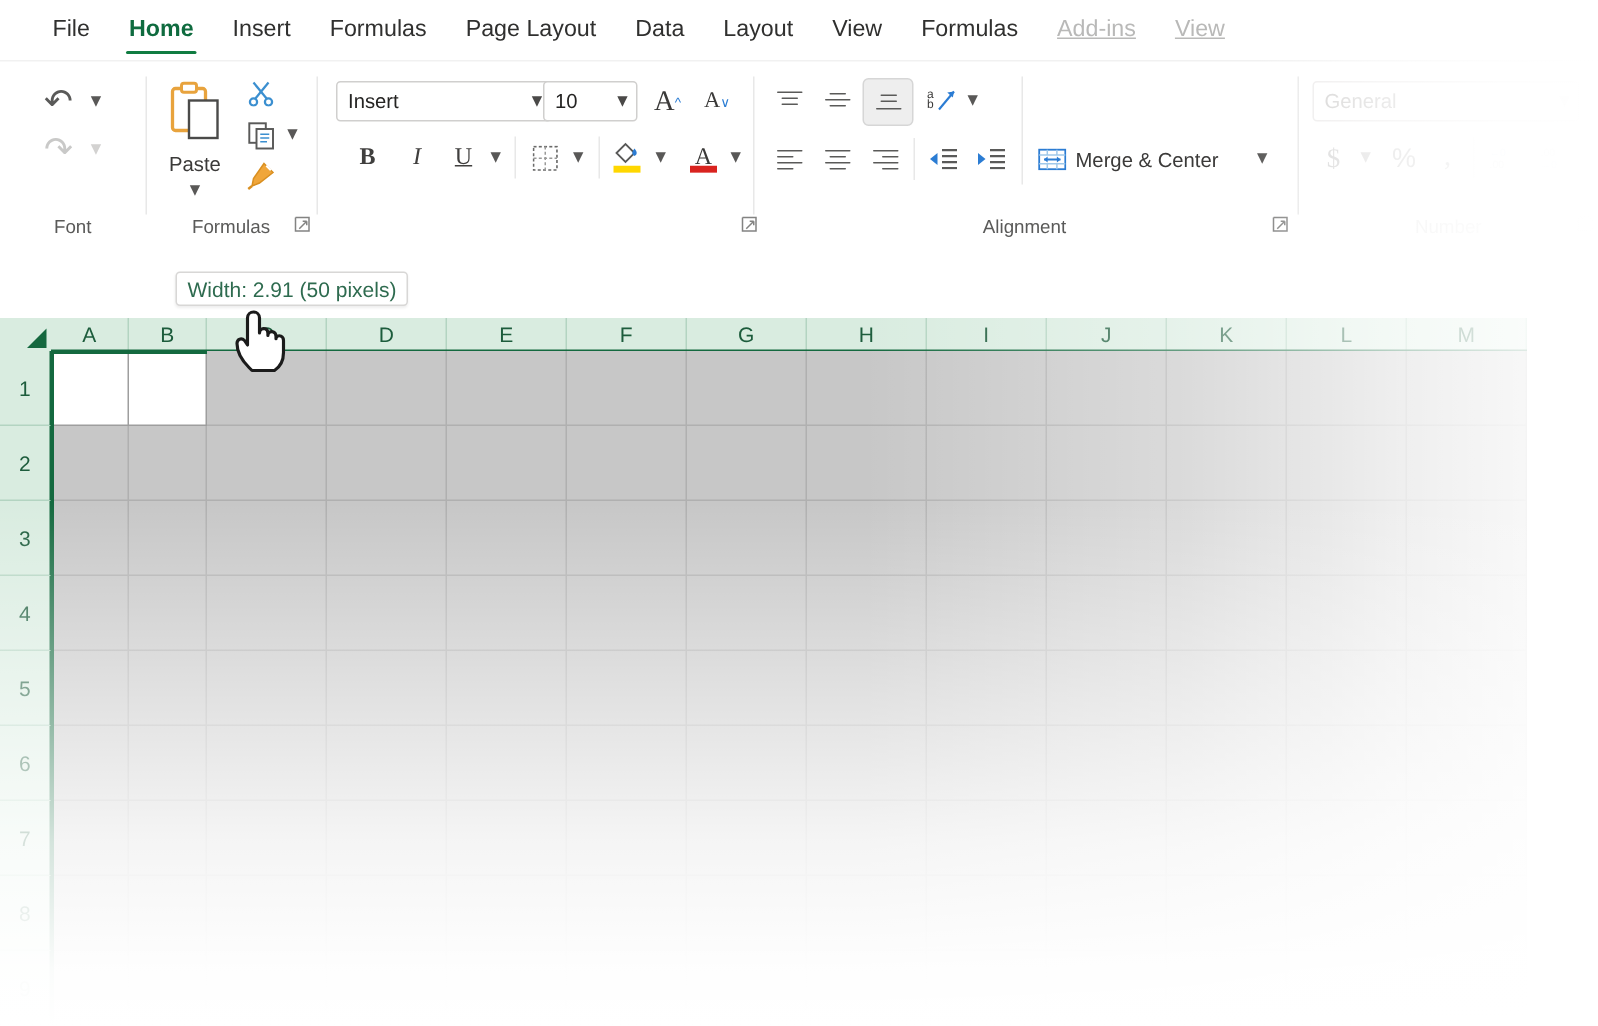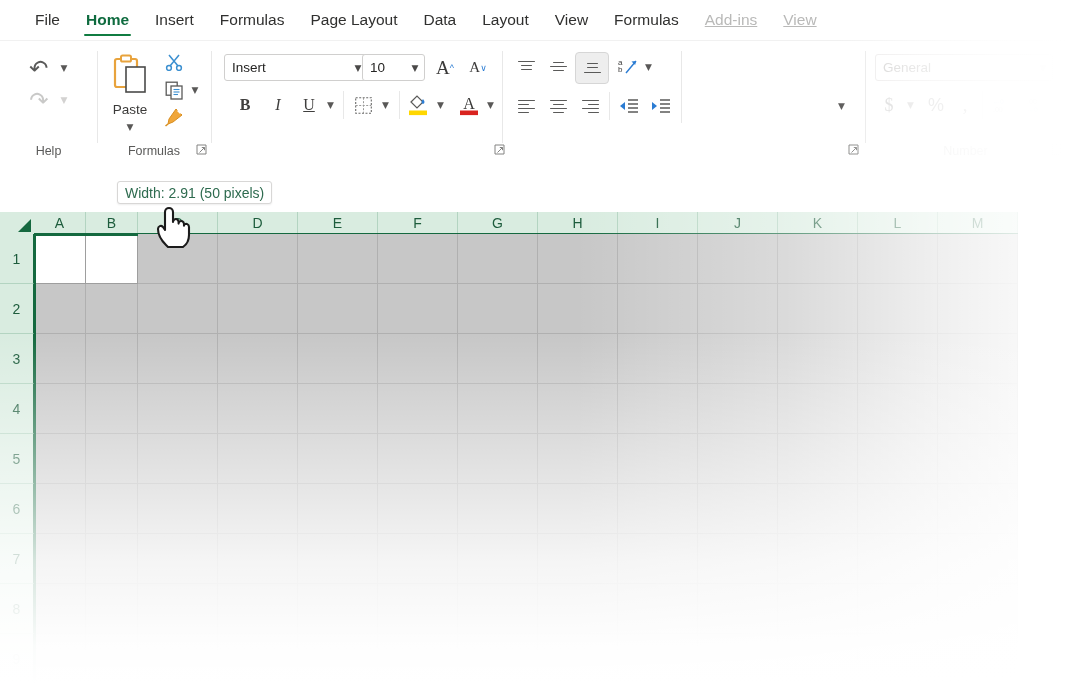--- a/index.html
+++ b/index.html
@@ -194,21 +194,21 @@
       </div>
       <div class="rbtn" style="left:56px;top:12px;width:16px;height:30px;">
         <span class="chev">▼</span>
       </div>
       <div class="rbtn" style="left:22px;top:44px;width:34px;height:30px;">
         <span class="undo-ico dis">↷</span>
       </div>
       <div class="rbtn" style="left:56px;top:44px;width:16px;height:30px;">
         <span class="chev" style="color:#d3d2d1;">▼</span>
       </div>
-      <div class="grp-label">Help</div>
+      <div class="grp-label">Font</div>
     </div>
     <div class="grp-sep" style="left:97px;"></div>
 
     <div class="grp" style="left:98px;width:112px;">
 
       <div class="rbtn" style="left:2px;top:8px;width:60px;height:52px;">
         <svg width="40" height="42" viewBox="0 0 40 42">
           <rect x="5" y="5" width="22" height="28" rx="2" fill="#fff" stroke="#e8a33d" stroke-width="2.2"></rect>
           <rect x="11" y="1.5" width="10" height="6" rx="1.6" fill="#fff" stroke="#e8a33d" stroke-width="2"></rect>
           <rect x="16" y="13" width="19" height="25" fill="#fff" stroke="#4a4a49" stroke-width="1.6"></rect>
@@ -399,24 +399,40 @@
           <line x1="9" y1="1" x2="19" y2="1" stroke="#5a5a59" stroke-width="1.5"></line>
           <line x1="9" y1="5" x2="19" y2="5" stroke="#5a5a59" stroke-width="1.5"></line>
           <line x1="9" y1="9" x2="19" y2="9" stroke="#5a5a59" stroke-width="1.5"></line>
           <line x1="9" y1="13" x2="19" y2="13" stroke="#5a5a59" stroke-width="1.5"></line>
           <path d="M1 3 L6 7 L1 11 Z" fill="#2b7cd3"></path>
         </svg>
       </div>
       <div class="grp-sep" style="left:178px;top:10px;height:72px;"></div>
 
 
+      <div class="rbtn" style="left:185px;top:51px;width:160px;height:28px;justify-content:flex-start;padding-left:4px;">
+        <svg width="19" height="17" viewBox="0 0 19 17" style="margin-right:6px;">
+          <rect x="0.8" y="1.8" width="17.4" height="13" fill="#fff" stroke="#2b7cd3" stroke-width="1.2"></rect>
+          <line x1="0.8" y1="5.4" x2="18.2" y2="5.4" stroke="#9fc8ea" stroke-width="1"></line>
+          <line x1="0.8" y1="11.2" x2="18.2" y2="11.2" stroke="#9fc8ea" stroke-width="1"></line>
+          <line x1="6.2" y1="1.8" x2="6.2" y2="5.4" stroke="#9fc8ea" stroke-width="1"></line>
+          <line x1="12.6" y1="1.8" x2="12.6" y2="5.4" stroke="#9fc8ea" stroke-width="1"></line>
+          <line x1="6.2" y1="11.2" x2="6.2" y2="14.8" stroke="#9fc8ea" stroke-width="1"></line>
+          <line x1="12.6" y1="11.2" x2="12.6" y2="14.8" stroke="#9fc8ea" stroke-width="1"></line>
+          <line x1="4" y1="8.3" x2="15" y2="8.3" stroke="#2b7cd3" stroke-width="1.3"></line>
+          <path d="M4 8.3 L6.4 6.3 L6.4 10.3 Z" fill="#2b7cd3"></path>
+          <path d="M15 8.3 L12.6 6.3 L12.6 10.3 Z" fill="#2b7cd3"></path>
+        </svg>
+        <span class="txtlbl">Merge &amp; Center</span>
+      </div>
       <div class="rbtn" style="left:330px;top:51px;width:17px;height:28px;">
         <span class="chev">▼</span>
       </div>
 
+      <div class="grp-label">Alignment</div>
       <svg class="dlg" viewBox="0 0 12 12" style="right:3px;">
         <path d="M1 1 H10 V3 M10 3 V10 H1 V1" fill="none" stroke="#5a5a59" stroke-width="1"></path>
         <path d="M3.5 8.5 L8.5 3.5 M8.5 3.5 H5.8 M8.5 3.5 V6.2" stroke="#5a5a59" stroke-width="1" fill="none"></path>
       </svg>
     </div>
     <div class="grp-sep" style="left:865px;"></div>
 
     <div class="grp" style="left:866px;width:199px;">
       <div class="combo faded" style="left:9px;top:13px;width:178px;height:27px;">
         <span class="cv">General</span>

